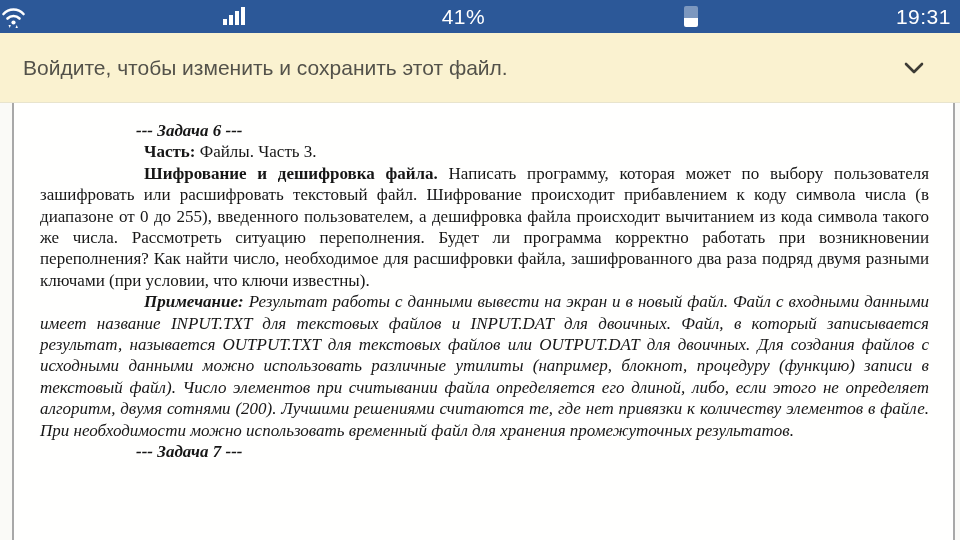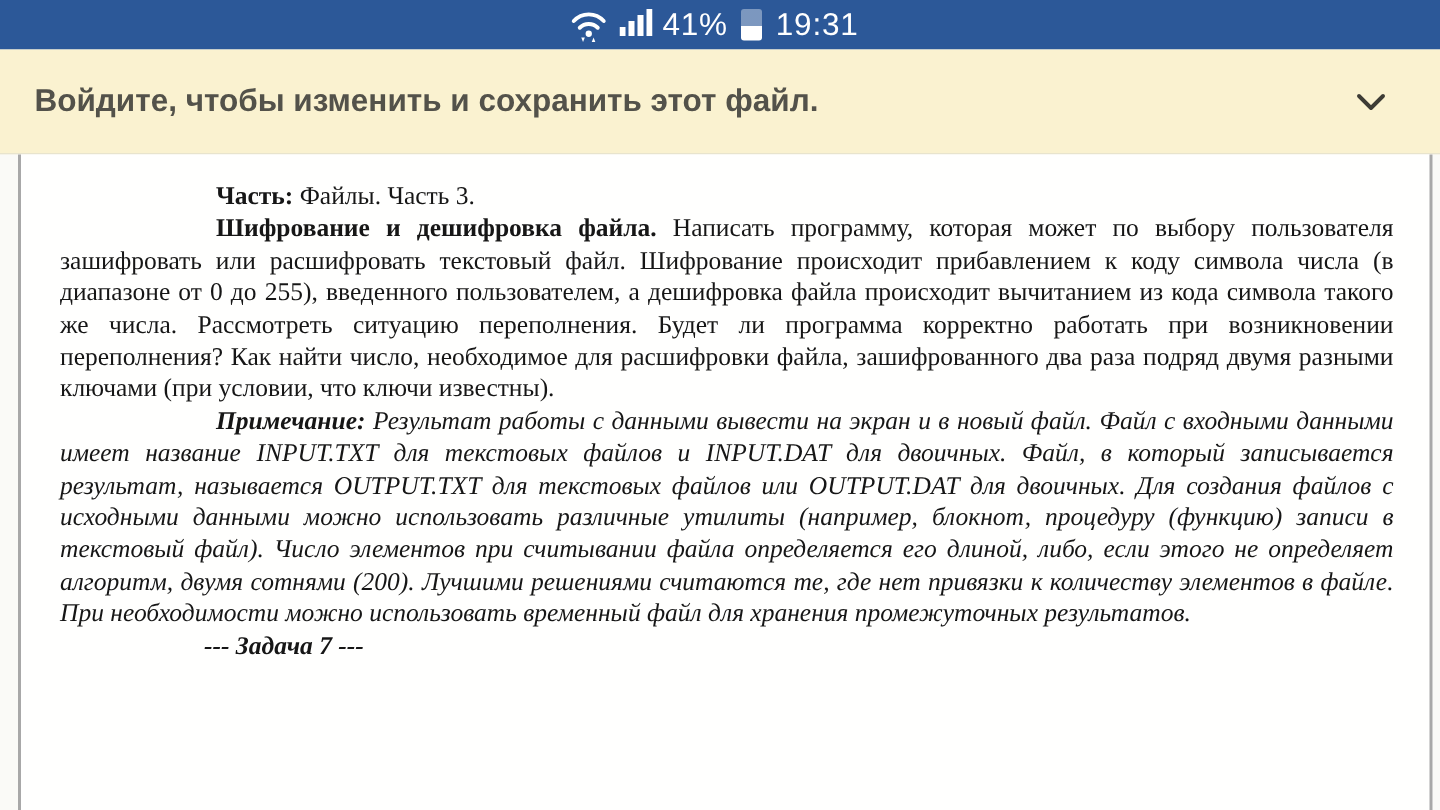--- a/index.html
+++ b/index.html
@@ -2,34 +2,34 @@
 <html><head>
 <meta charset="utf-8">
 <style>
   * { margin:0; padding:0; box-sizing:border-box; }
   html,body { width:960px; height:540px; overflow:hidden; }
   body { font-family:"Liberation Sans",sans-serif; background:#fafaf7; }
 
   
   .status-bar{
     height:33px; background:#2c5898; color:#fff;
-    display:flex; align-items:center; justify-content:center;
+    display:flex; align-items:center; justify-content:space-between;
     gap:7px; padding:0 9px 0 0; font-size:21px;
   }
   .status-bar .pct, .status-bar .time{ line-height:33px; letter-spacing:0.5px; }
   .wifi-wrap{ position:relative; width:27px; height:24px; }
   .battery{
     width:14px; height:21px; border-radius:2px; margin:0 2px;
     background:linear-gradient(to top, #ffffff 45%, rgba(255,255,255,0.38) 45%);
   }
 
   
   .banner{
     height:70px; background:#faf2d0; border-bottom:1px solid #e8e4cd;
-    display:flex; align-items:center; padding:0 26px 0 23px;font-weight:bold;
+    display:flex; align-items:center; padding:0 26px 0 23px;
   }
   .banner-text{ flex:1; color:#53524a; font-size:21px; }
   .banner-chevron{ width:40px; height:40px; display:flex; align-items:center; justify-content:center; cursor:pointer; }
 
   
   .doc-area{ position:relative; height:437px; background:#fafaf7; }
   .page{
     position:absolute; top:0; bottom:-10px; left:12px; right:5px;
     background:#fffffe;
     border-left:2px solid #a8a8a8; border-right:2px solid #a8a8a8;
@@ -78,20 +78,21 @@
   <span class="banner-chevron">
     <svg width="20" height="12" viewBox="0 0 20 12">
       <path d="M2 2 L10 10 L18 2" stroke="#3d3c35" stroke-width="2.6" fill="none" stroke-linecap="round" stroke-linejoin="round"></path>
     </svg>
   </span>
 </div>
 
 <div class="doc-area">
   <div class="page">
 
+    <p class="task-header">--- Задача 6 ---</p>
 
     <p class="indent"><b>Часть:</b><span> Файлы. Часть 3.</span></p>
 
     <p class="indent"><b>Шифрование и дешифровка файла.</b><span> Написать программу, которая может по выбору пользователя зашифровать или расшифровать текстовый файл. Шифрование происходит прибавлением к коду символа числа (в диапазоне от 0 до 255), введенного пользователем, а дешифровка файла происходит вычитанием из кода символа такого же числа. Рассмотреть ситуацию переполнения. Будет ли программа корректно работать при возникновении переполнения? Как найти число, необходимое для расшифровки файла, зашифрованного два раза подряд двумя разными ключами (при условии, что ключи известны).</span></p>
 
     <p class="indent note-para"><b>Примечание:</b><span> Результат работы с данными вывести на экран и в новый файл. Файл с входными данными имеет название INPUT.TXT для текстовых файлов и INPUT.DAT для двоичных. Файл, в который записывается результат, называется OUTPUT.TXT для текстовых файлов или OUTPUT.DAT для двоичных. Для создания файлов с исходными данными можно использовать различные утилиты (например, блокнот, процедуру (функцию) записи в текстовый файл). Число элементов при считывании файла определяется его длиной, либо, если этого не определяет алгоритм,  двумя сотнями (200). Лучшими решениями считаются те, где нет привязки к количеству элементов в файле. При необходимости можно использовать временный файл для хранения промежуточных результатов.</span></p>
 
     <p class="task-header bottom">--- Задача 7 ---</p>
 
   </div>

